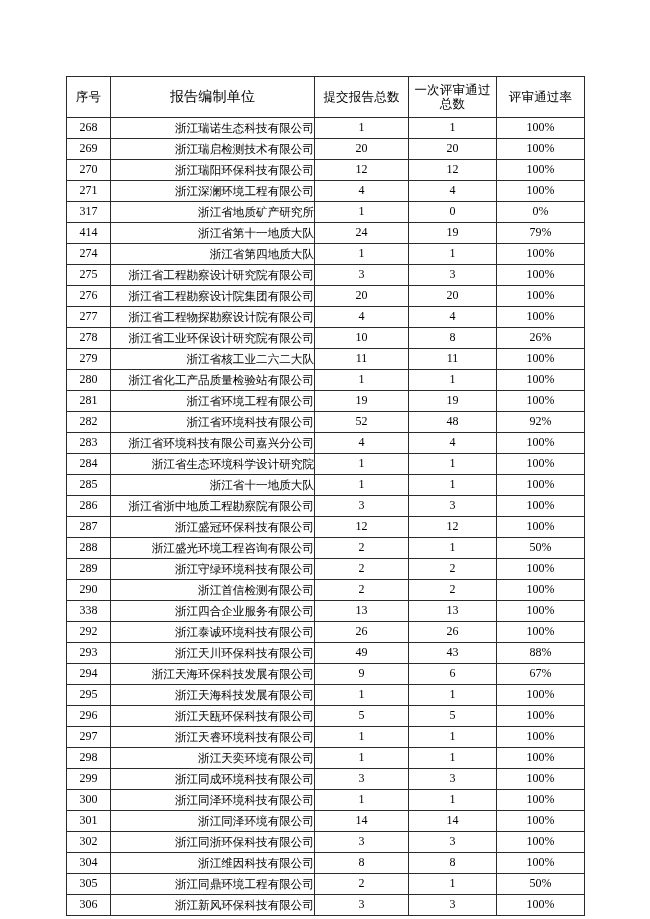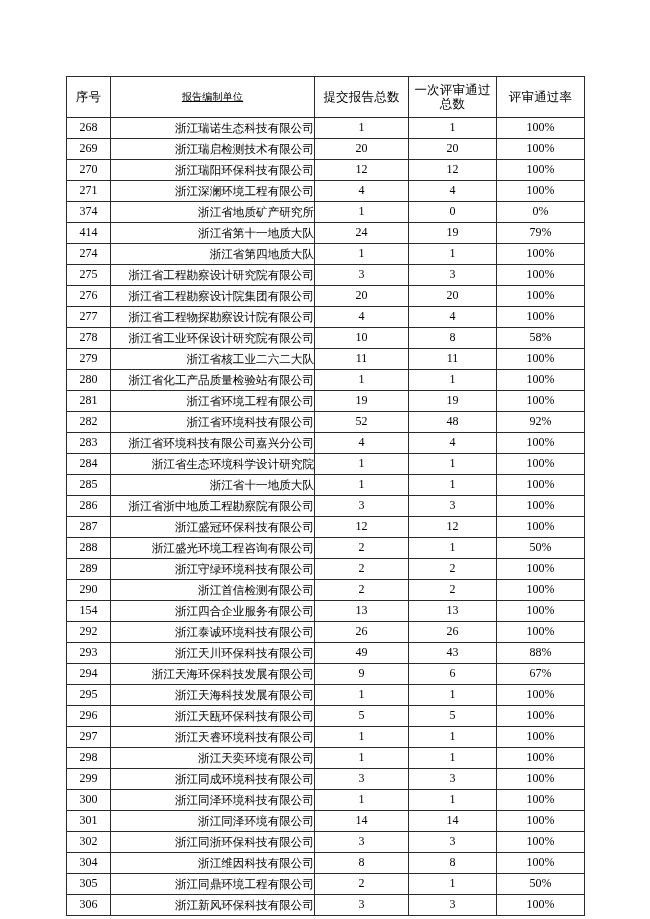--- a/index.html
+++ b/index.html
@@ -49,21 +49,21 @@
   col.c-total  { width: 94px; }
   col.c-pass   { width: 88px; }
   col.c-rate   { width: 88px; }
 
   thead th {
     height: 40px;
     font-size: 12.5px;
     font-family: "Liberation Serif", "DejaVu Serif", serif;
     letter-spacing: 0.2px;
   }
-  thead th.th-unit { font-size: 10px; text-decoration: underline; }
+  thead th.th-unit { font-size: 14px; }
 
   tbody td {
     height: 20px;
     font-size: 11.6px;
   }
   tbody td.seq {
     font-size: 12px;
     font-family: "Liberation Serif", "DejaVu Serif", serif;
   }
   tbody td.unit {
@@ -124,21 +124,21 @@
             <td class="rate">100%</td>
           </tr>
           <tr>
             <td class="seq">271</td>
             <td class="unit">浙江深澜环境工程有限公司</td>
             <td class="num">4</td>
             <td class="num">4</td>
             <td class="rate">100%</td>
           </tr>
           <tr>
-            <td class="seq">374</td>
+            <td class="seq">317</td>
             <td class="unit">浙江省地质矿产研究所</td>
             <td class="num">1</td>
             <td class="num">0</td>
             <td class="rate">0%</td>
           </tr>
           <tr>
             <td class="seq">414</td>
             <td class="unit">浙江省第十一地质大队</td>
             <td class="num">24</td>
             <td class="num">19</td>
@@ -170,21 +170,21 @@
             <td class="unit">浙江省工程物探勘察设计院有限公司</td>
             <td class="num">4</td>
             <td class="num">4</td>
             <td class="rate">100%</td>
           </tr>
           <tr>
             <td class="seq">278</td>
             <td class="unit">浙江省工业环保设计研究院有限公司</td>
             <td class="num">10</td>
             <td class="num">8</td>
-            <td class="rate">58%</td>
+            <td class="rate">26%</td>
           </tr>
           <tr>
             <td class="seq">279</td>
             <td class="unit">浙江省核工业二六二大队</td>
             <td class="num">11</td>
             <td class="num">11</td>
             <td class="rate">100%</td>
           </tr>
           <tr>
             <td class="seq">280</td>
@@ -257,21 +257,21 @@
             <td class="rate">100%</td>
           </tr>
           <tr>
             <td class="seq">290</td>
             <td class="unit">浙江首信检测有限公司</td>
             <td class="num">2</td>
             <td class="num">2</td>
             <td class="rate">100%</td>
           </tr>
           <tr>
-            <td class="seq">154</td>
+            <td class="seq">338</td>
             <td class="unit">浙江四合企业服务有限公司</td>
             <td class="num">13</td>
             <td class="num">13</td>
             <td class="rate">100%</td>
           </tr>
           <tr>
             <td class="seq">292</td>
             <td class="unit">浙江泰诚环境科技有限公司</td>
             <td class="num">26</td>
             <td class="num">26</td>

